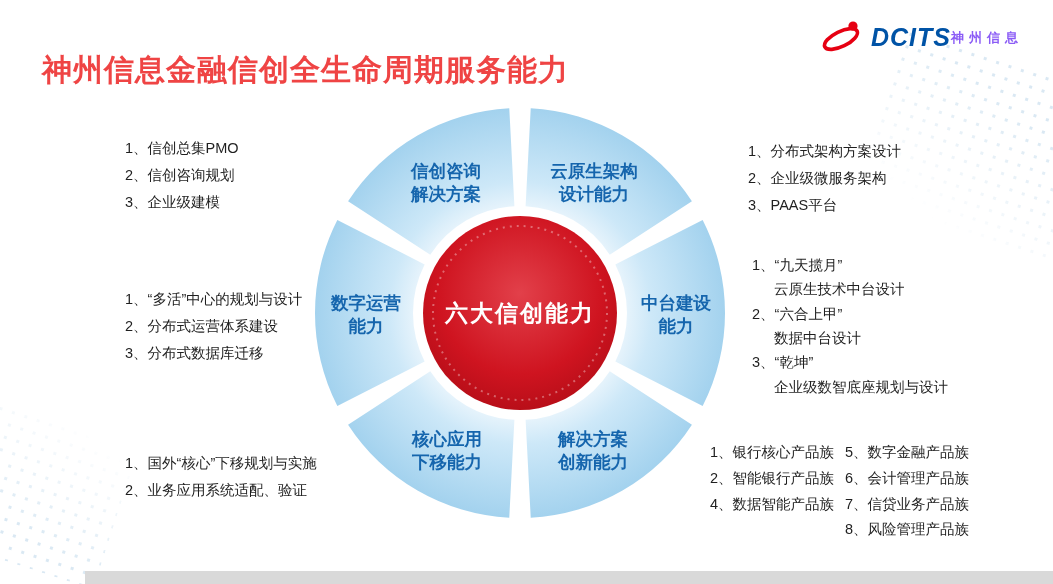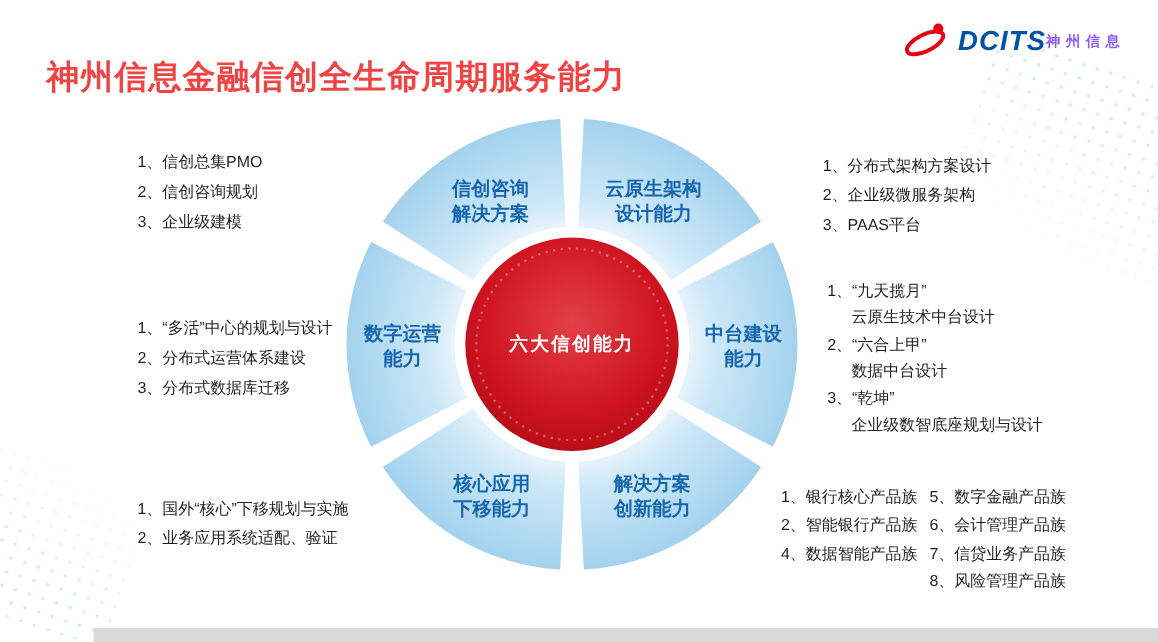--- a/index.html
+++ b/index.html
@@ -43,21 +43,21 @@
     line-height:1.3; white-space:nowrap;
   }
   .seg-label-consulting { left:146px; top:90px; }
   .seg-label-cloud      { left:294px; top:90px; }
   .seg-label-middle     { left:376px; top:222px; }
   .seg-label-solution   { left:293px; top:358px; }
   .seg-label-core       { left:147px; top:358px; }
   .seg-label-digital    { left:66px;  top:222px; }
   .center-label {
     position:absolute; left:220px; top:220px; transform:translate(-50%,-50%);
-    color:#ffffff; font-size:17px; font-weight:bold; letter-spacing:2px; white-space:nowrap;
+    color:#ffffff; font-size:23px; font-weight:bold; letter-spacing:2px; white-space:nowrap;
   }
 
   
   .list { position:absolute; list-style:none; font-size:14.5px; color:#1f1f1f; line-height:1.85; }
   .list li { white-space:nowrap; }
   .list-consulting   { left:125px; top:135px; }
   .list-cloud        { left:748px; top:138px; }
   .list-digital-ops  { left:125px; top:286px; }
   .list-middle       { left:752px; top:253px; line-height:1.68; }
   .list-middle .sub  { padding-left:22px; }

